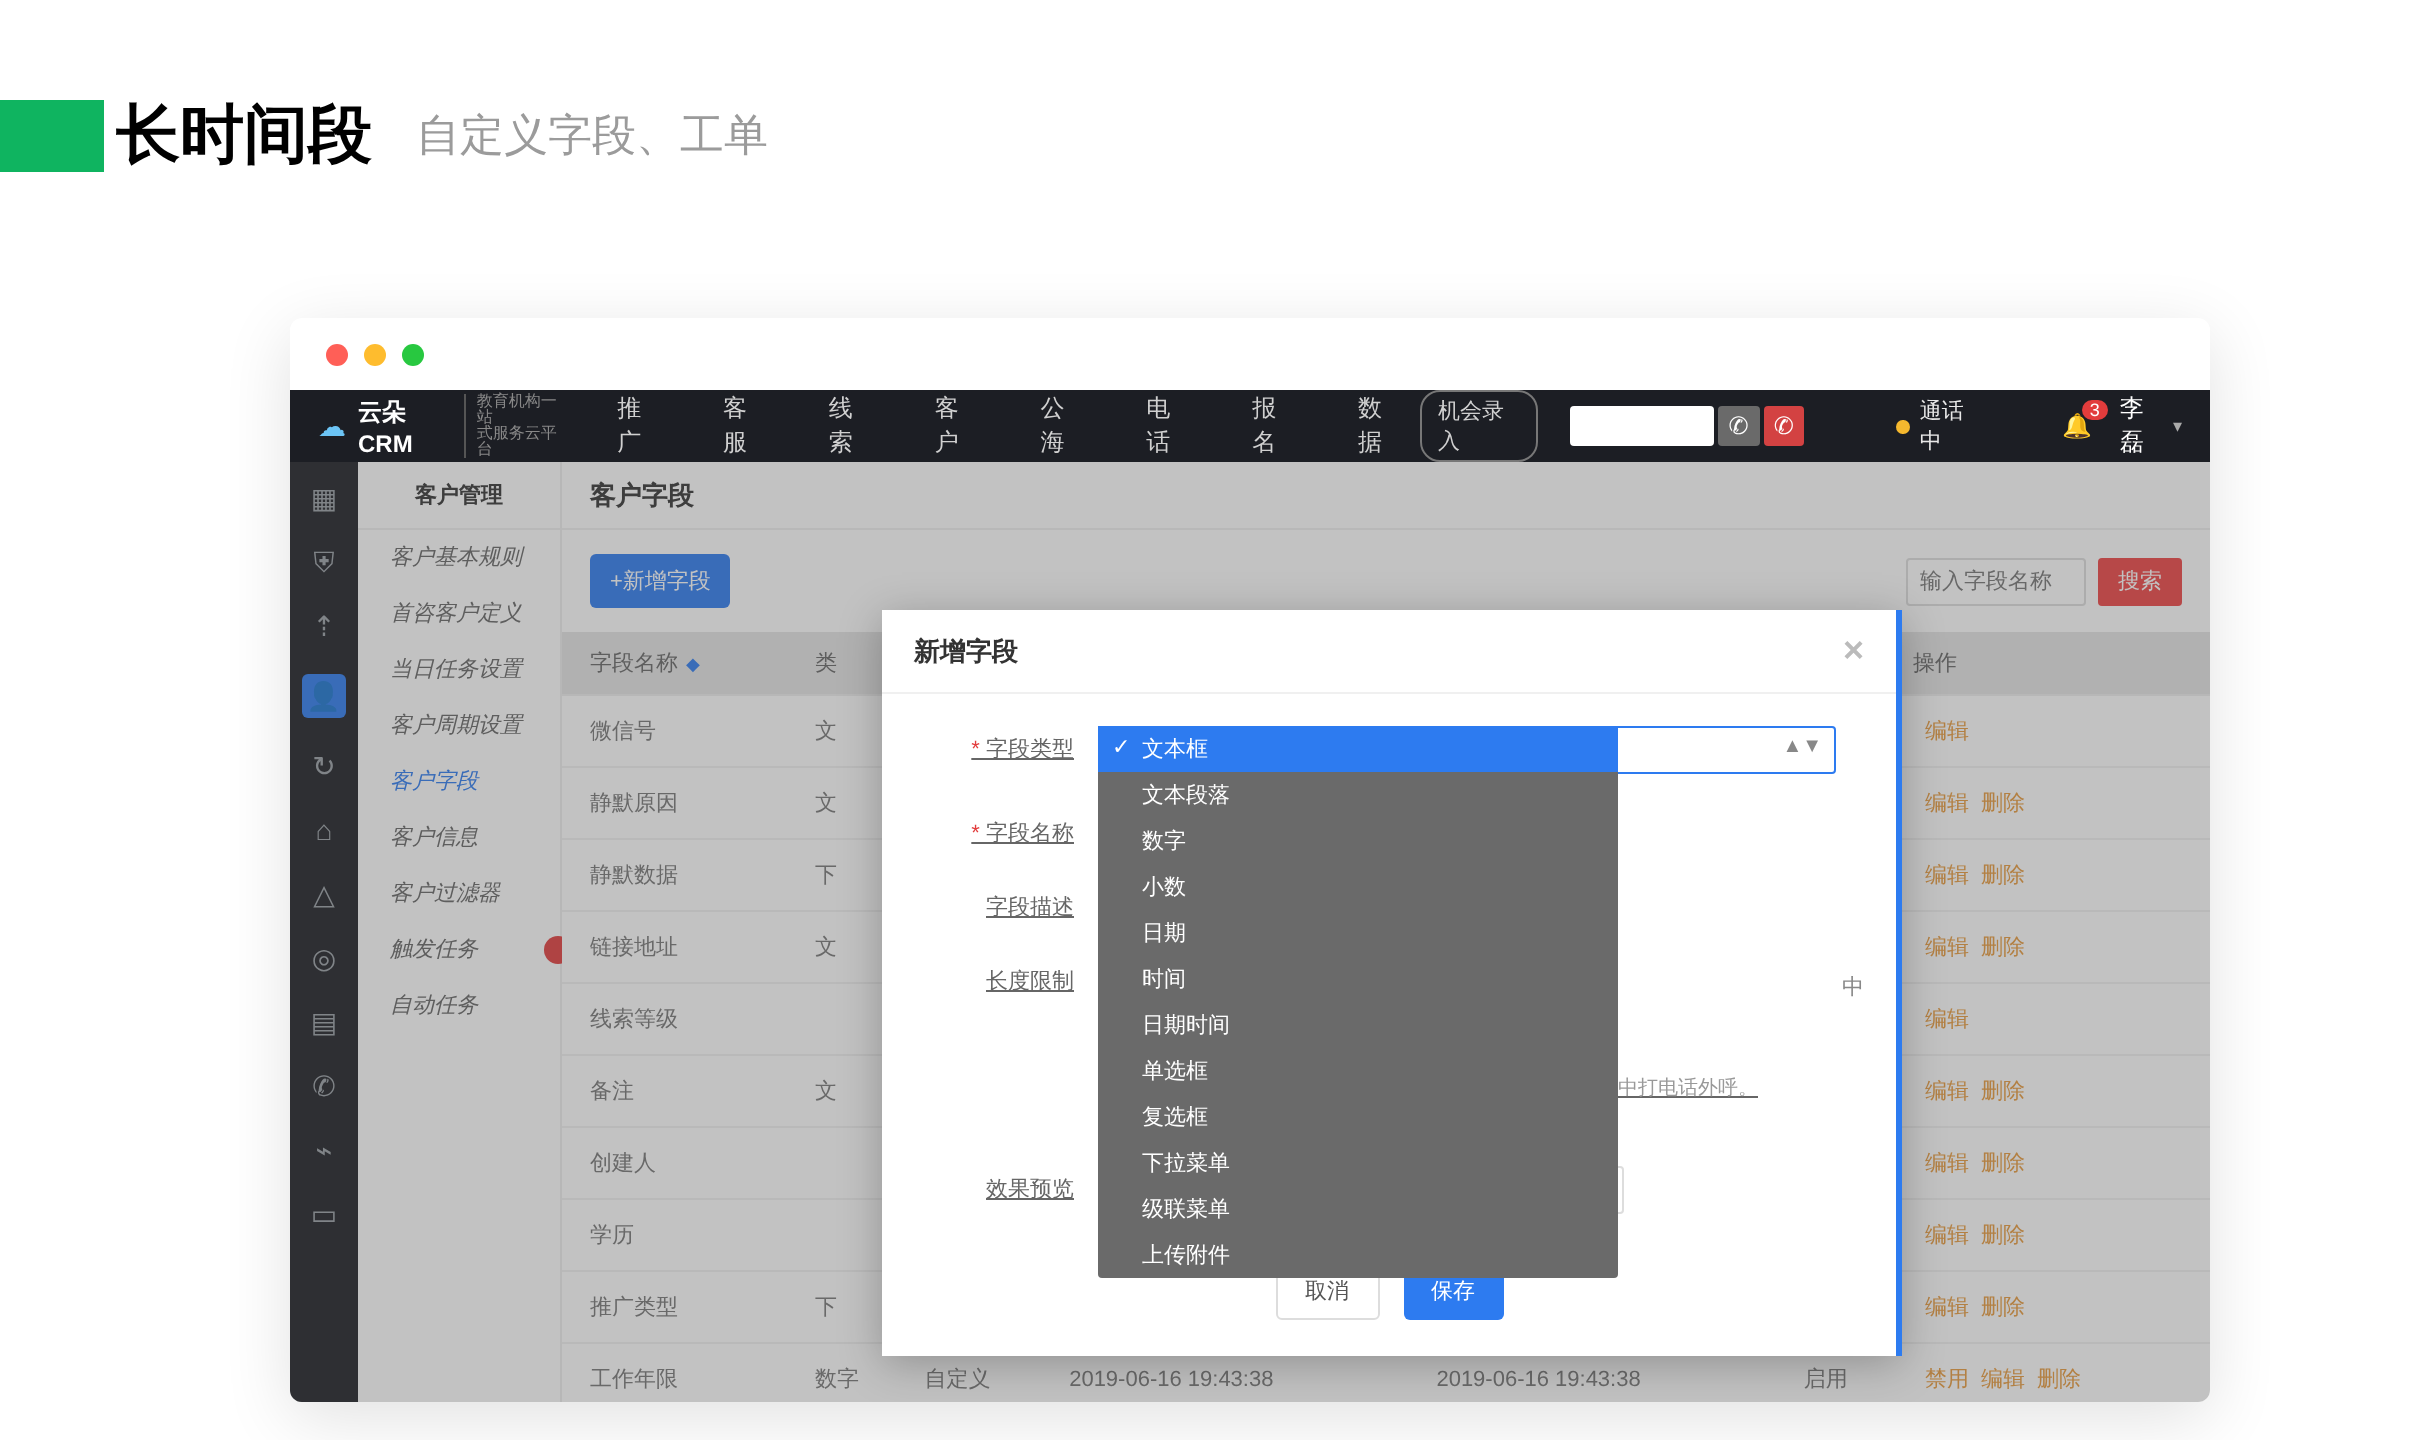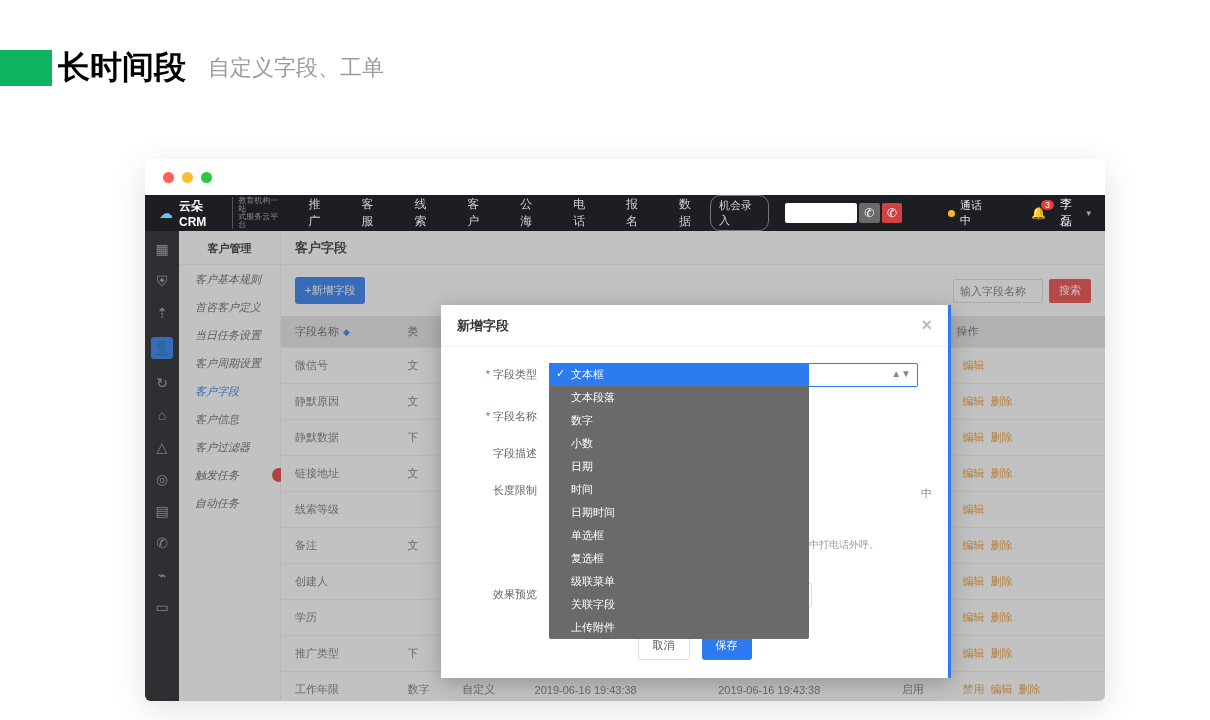--- a/index.html
+++ b/index.html
@@ -67,21 +67,21 @@
 table.data td { padding: 10px 6px; border-bottom: 1px solid #f2f2f2; color: #777; }
 table.data td:first-child { padding-left: 14px; }
 .sort-ic { color: #2d7bf0; font-size: 9px; margin-left: 4px; }
 .ops a { color: #e89a3c; margin-left: 6px; }
 
 
 .modal { position: absolute; left: 296px; top: 74px; width: 510px; background: #fff; z-index: 5; box-shadow: 0 4px 20px rgba(0,0,0,0.25); border-right: 3px solid #2d7bf0; }
 .modal-hd { height: 42px; display: flex; align-items: center; padding: 0 16px; font-size: 13px; font-weight: 600; color: #333; border-bottom: 1px solid #f0f0f0; }
 .modal-x { margin-left: auto; color: #bbb; font-size: 18px; cursor: pointer; }
 .modal-body { padding: 16px 30px 14px 30px; font-size: 11px; color: #666; position: relative; }
-.form-row { display: flex; align-items: flex-start; margin-bottom: 18px; }
+.form-row { display: flex; align-items: flex-start; margin-bottom: 18px; text-decoration: underline; }
 .form-row label { width: 78px; text-align: right; padding-right: 12px; padding-top: 4px; color: #666; }
 .req::before { content: "* "; color: #e23c3c; }
 .form-ctl { flex: 1; position: relative; }
 .sel-open { border: 1px solid #2d7bf0; border-radius: 2px; height: 24px; position: relative; }
 .sel-arrow { position: absolute; right: 6px; top: 4px; color: #888; font-size: 10px; }
 .dropdown { position: absolute; left: 0; top: 0; width: 260px; background: #6a6a6a; color: #fff; font-size: 11px; z-index: 10; border-radius: 2px; }
 .dropdown .opt { padding: 4px 22px 4px 22px; position: relative; cursor: pointer; }
 .dropdown .opt.sel { background: #2d7bf0; }
 .dropdown .opt.sel::before { content: "✓"; position: absolute; left: 7px; }
 .chk-row { display: flex; align-items: center; gap: 8px; margin-bottom: 6px; }
@@ -303,22 +303,22 @@
             <div class="dropdown" id="dropdown">
                 <div class="opt sel">文本框</div>
                 <div class="opt">文本段落</div>
                 <div class="opt">数字</div>
                 <div class="opt">小数</div>
                 <div class="opt">日期</div>
                 <div class="opt">时间</div>
                 <div class="opt">日期时间</div>
                 <div class="opt">单选框</div>
                 <div class="opt">复选框</div>
+                <div class="opt">下拉菜单</div>
                 <div class="opt">级联菜单</div>
-                <div class="opt">关联字段</div>
                 <div class="opt">上传附件</div>
               </div>
           </div>
         </div>
         <div class="form-row">
           <label class="req">字段名称</label>
           <div class="form-ctl"></div>
         </div>
         <div class="form-row">
           <label>字段描述</label>

